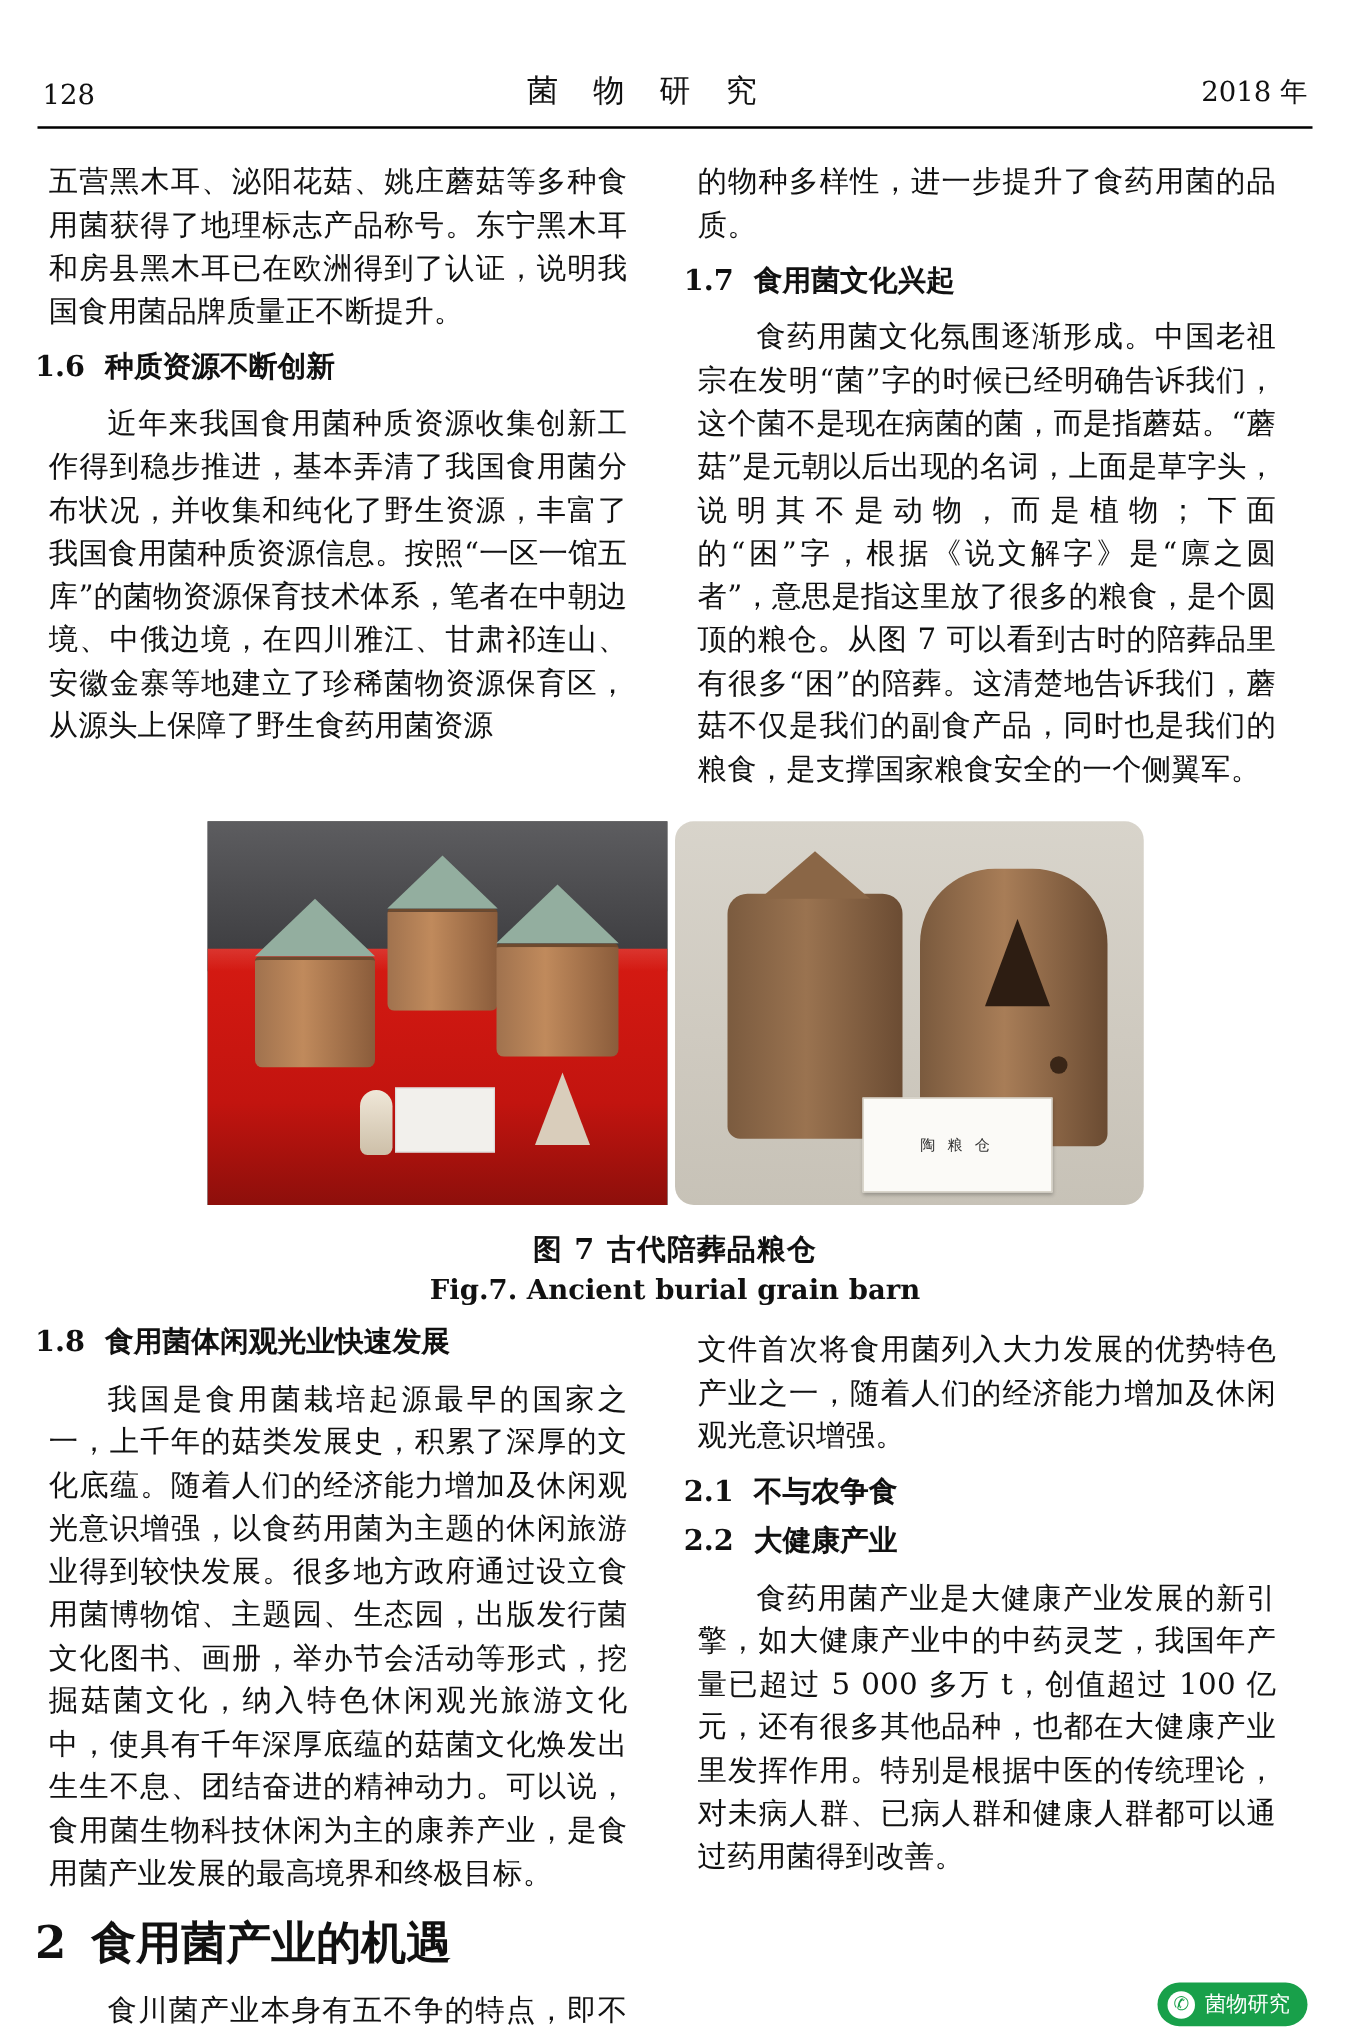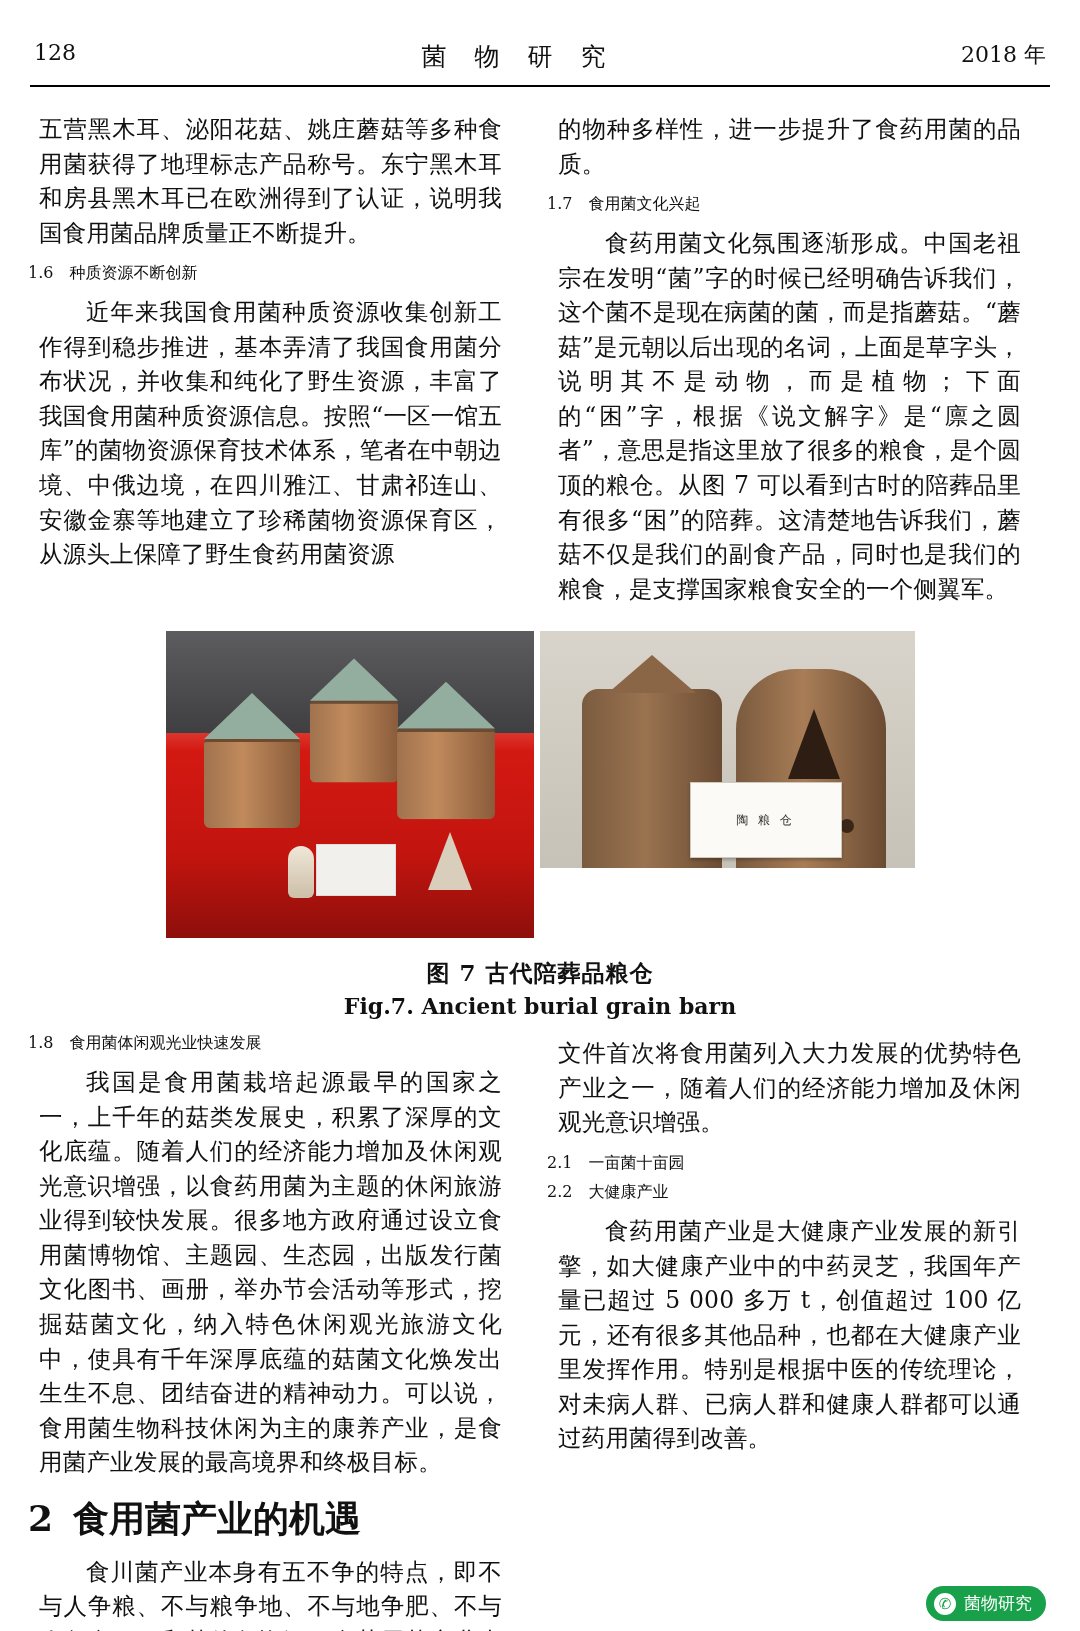--- a/index.html
+++ b/index.html
@@ -17,22 +17,23 @@
     height: 1631px;
     margin: 0 auto;
     background: #fff;
     box-sizing: border-box;
     padding: 0 28px;
     overflow: hidden;
   }
   
   .header {
     display: flex;
+    align-items: flex-end;
     justify-content: space-between;
-    padding: 40px 6px 8px 6px;
+    padding: 56px 6px 8px 6px;
     font-size: 21px;
   }
   .header .page-no {
     font-family: "DejaVu Serif", serif;
     font-size: 22px;
   }
   .header .journal {
     font-size: 25px;
     letter-spacing: 10px;
     font-weight: 500;
@@ -58,22 +59,22 @@
     margin: 11px;
     font-size: 23.5px;
     line-height: 1.47;
     text-align: justify;
     text-justify: inter-ideograph;
     letter-spacing: 0.2px;
   }
   p.indent { text-indent: 2em; }
   h3.sec {
     margin: 6px 0 2px 0;
-    font-size: 16px;
-    font-weight: normal;
+    font-size: 23px;
+    font-weight: bold;
     line-height: 1.45;
   }
   h2.sec-big {
     margin: 12px 0 4px 0;
     font-size: 36px;
     font-weight: bold;
     line-height: 1.45;
   }
   .sec .num { margin-right: 16px; }
   .sec-big .num { margin-right: 20px; }
@@ -91,22 +92,23 @@
     position: relative;
     overflow: hidden;
   }
   .photo-left {
     width: 368px;
     height: 307px;
     background: linear-gradient(#4a4a4c 0%, #3d3d40 22%, #2f2f31 30%, #2a2a2c 100%);
   }
   .photo-right {
     width: 375px;
-    height: 237px;
+    height: 307px;
     background: linear-gradient(#d8d4cb 0%, #cfcac0 55%, #c7c2b7 100%);
+    border-radius: 15px;
   }
   
   .case-glass {
     position: absolute; left: 0; top: 0; right: 0; height: 120px;
     background: linear-gradient(#5d5d60, #3a3a3d);
   }
   .red-cloth {
     position: absolute; left: 0; right: 0; bottom: 0; height: 205px;
     background: linear-gradient(#d61a12, #c2140f 60%, #8d0f0b 100%);
   }
@@ -305,21 +307,21 @@
       </h3>
       <p class="indent">我国是食用菌栽培起源最早的国家之一，上千年的菇类发展史，积累了深厚的文化底蕴。随着人们的经济能力增加及休闲观光意识增强，以食药用菌为主题的休闲旅游业得到较快发展。很多地方政府通过设立食用菌博物馆、主题园、生态园，出版发行菌文化图书、画册，举办节会活动等形式，挖掘菇菌文化，纳入特色休闲观光旅游文化中，使具有千年深厚底蕴的菇菌文化焕发出生生不息、团结奋进的精神动力。可以说，食用菌生物科技休闲为主的康养产业，是食用菌产业发展的最高境界和终极目标。</p>
       <h2 class="sec-big">
         <span class="num">2</span><span>食用菌产业的机遇</span>
       </h2>
       <p class="indent">食川菌产业本身有五不争的特点，即不与人争粮、不与粮争地、不与地争肥、不与农争食、不和其他争资源。食药用菌产业也是推进循环农业、维护国家食物安全、实现废弃物资源化的朝阳产业。日前，中国食用菌产业处了转型升级关键阶段，其角色也发生了深刻变化。2017 年中央一号</p>
     </div>
     <div class="col">
       <p>文件首次将食用菌列入大力发展的优势特色产业之一，随着人们的经济能力增加及休闲观光意识增强。</p>
       <h3 class="sec">
-        <span class="num">2.1</span><span>一亩菌十亩园</span>
+        <span class="num">2.1</span><span>不与农争食</span>
       </h3>
       <h3 class="sec">
         <span class="num">2.2</span><span>大健康产业</span>
       </h3>
       <p class="indent">食药用菌产业是大健康产业发展的新引擎，如大健康产业中的中药灵芝，我国年产量已超过 5 000 多万 t，创值超过 100 亿元，还有很多其他品种，也都在大健康产业里发挥作用。特别是根据中医的传统理论，对未病人群、已病人群和健康人群都可以通过药用菌得到改善。</p>
     </div>
   </div>
 
   <div class="wechat-badge">
     <span class="wc-icon">✆</span>

